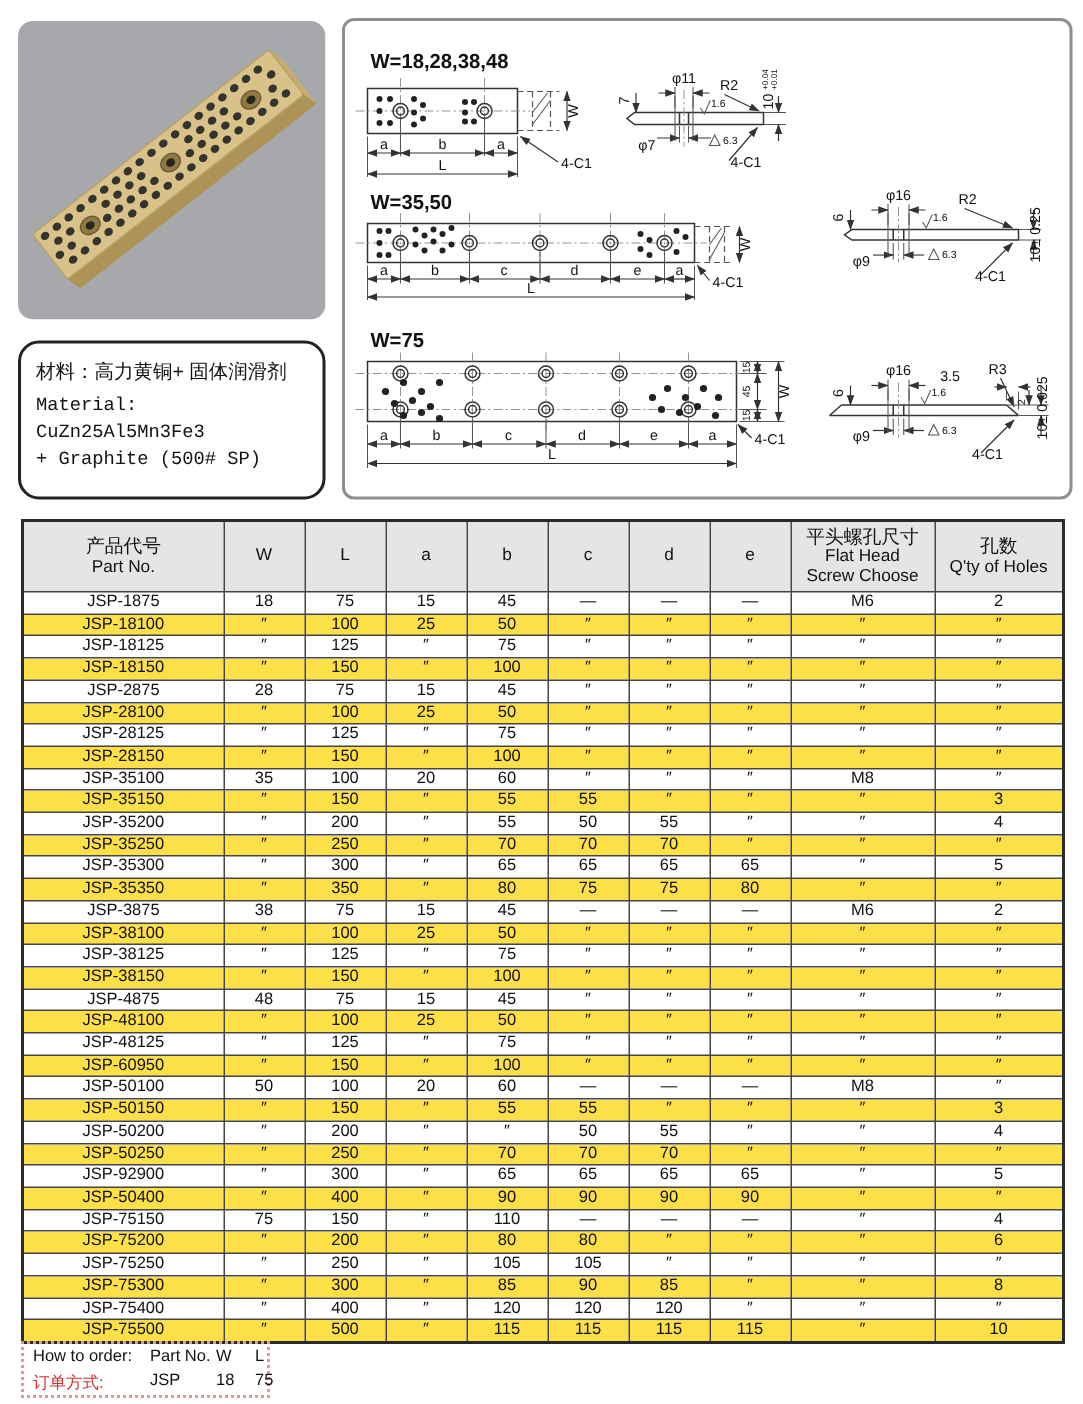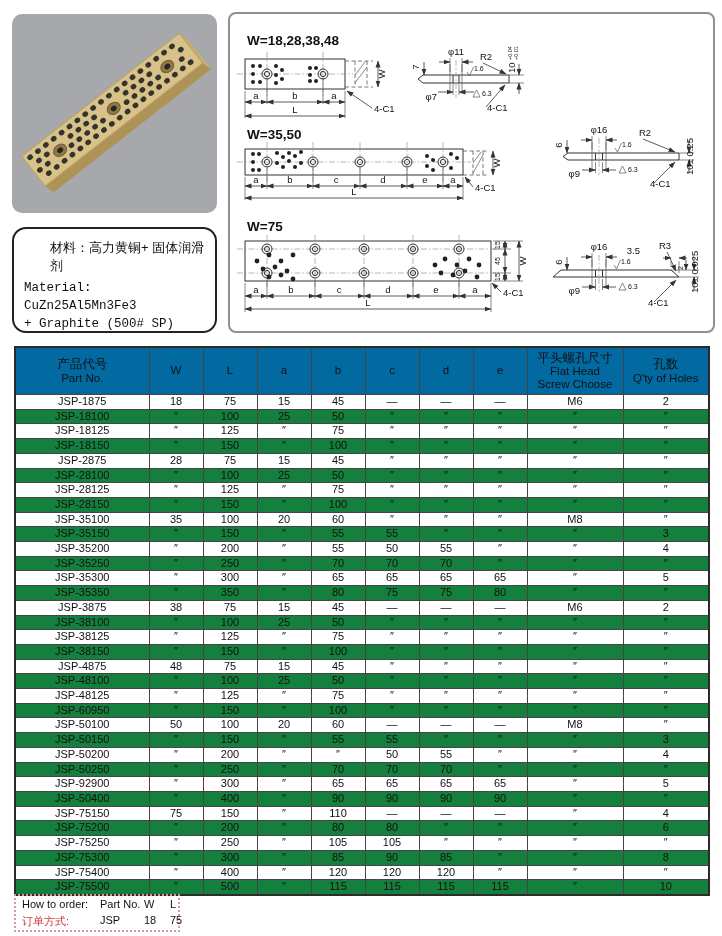--- a/index.html
+++ b/index.html
@@ -2,21 +2,21 @@
 <html><head>
 <meta charset="utf-8">
 <style>
   html,body{margin:0;padding:0;background:#fff;}
   .page{position:relative;width:722px;height:936px;background:#fff;
         font-family:"Liberation Sans",sans-serif;overflow:hidden;}
   .photo{position:absolute;left:12px;top:14px;width:205px;height:199px;}
   .matbox{position:absolute;left:12px;top:227px;width:205px;height:106px;
           border:2px solid #222;border-radius:14px;box-sizing:border-box;
           padding:10px 6px 0 10px;color:#111;}
-  .matbox .zh1{font-size:13px;margin-bottom:4px;margin-left:26px;}
+  .matbox .zh1{font-size:13px;margin-bottom:4px;}
   .matbox .en1,.matbox .en2{font-size:12.5px;line-height:1.45;font-family:Liberation Mono, monospace;}
   .drawbox{position:absolute;left:228px;top:12px;width:487px;height:321px;
            border:2px solid #8f8f8f;border-radius:8px;box-sizing:border-box;}
   .drawbox svg{display:block;margin:1px 0 0 1px;}
   
   .ln{stroke:#333;stroke-width:1;fill:none;}
   .ex{stroke:#555;stroke-width:.7;fill:none;}
   .cl{stroke:#888;stroke-width:.6;fill:none;stroke-dasharray:6 2 1.5 2;}
   .hl{stroke:#555;stroke-width:.8;fill:none;stroke-dasharray:4 2.5;}
   .dim{stroke:#333;stroke-width:.8;fill:none;marker-start:url(#ar);marker-end:url(#ar);}
@@ -26,25 +26,25 @@
   .dl{font-size:9.5px;}
   .dsm{font-size:7px;}
   .dtn{font-size:5.5px;}
   .mid{text-anchor:middle;}
   .end{text-anchor:end;}
   
   .dtable{position:absolute;left:14px;top:346px;width:694px;border-collapse:collapse;
           table-layout:fixed;border:2px solid #2b2b2b;}
   .dtable th,.dtable td{border:1px solid #454545;text-align:center;padding:0;
           color:#111;overflow:hidden;}
-  .dtable thead th{height:46px;background:#0369a1;font-weight:normal;}
+  .dtable thead th{height:46px;background:#e5e5e5;font-weight:normal;}
   .dtable thead .zh{font-size:12.5px;line-height:1.15;}
   .dtable thead .en{font-size:11.5px;line-height:1.15;}
   .dtable td{height:13.7px;font-size:11px;line-height:13.7px;}
-  .dtable tbody tr.alt{background:#15803d;}
+  .dtable tbody tr.alt{background:#fde047;}
   
   .orderbox{position:absolute;left:14px;top:894px;width:166px;height:38px;
             border:2px dotted #dA9b9b;box-sizing:border-box;display:grid;
             grid-template-columns:78px 44px 26px 18px;align-content:center;
             row-gap:4px;padding:1px 2px 1px 6px;font-size:11px;color:#111;}
   .orderbox .red{color:#cc3333;}
 </style>
 </head>
 <body>
 

